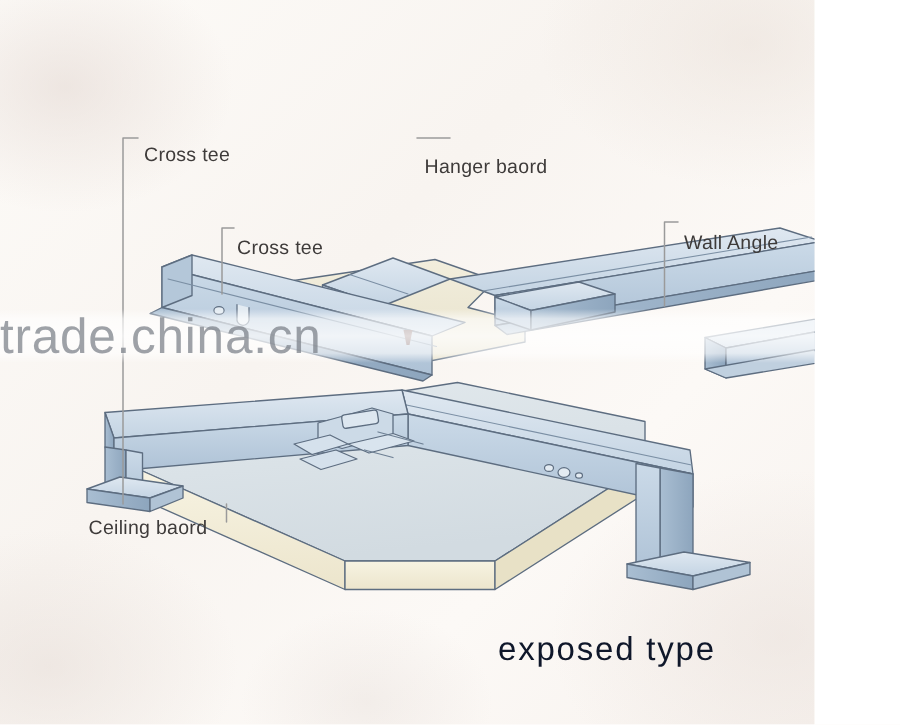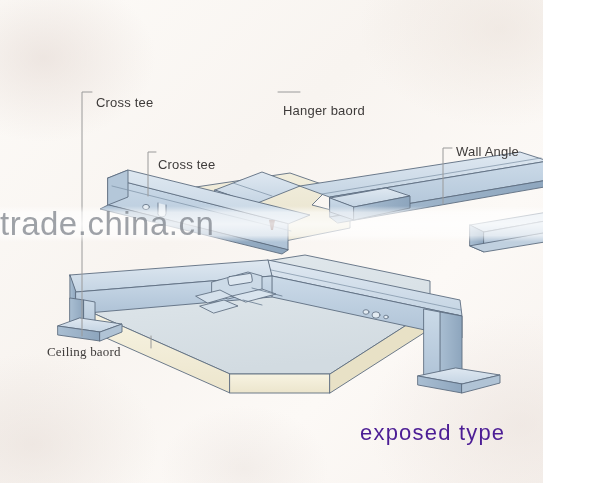--- a/index.html
+++ b/index.html
@@ -41,26 +41,25 @@
     color: #3e3b3a;
     font-size: 13px;
     letter-spacing: 0.2px;
     white-space: nowrap;
     font-family: "Liberation Sans", sans-serif;
   }
   #caption {
     position: absolute;
     left: 332px;
     top: 420px;
-    color: #4c1d95;
+    color: #0f172a;
     font-size: 22px;
     letter-spacing: 1.2px;
     white-space: nowrap;
     font-family: "Liberation Sans", sans-serif;
-    margin-left: 28px;
   }
   
   #watermark-band {
     position: absolute;
     left: 0;
     top: 206px;
     width: 600px;
     height: 36px;
     background: linear-gradient(to bottom,
         rgba(255,255,255,0.0) 0%,
@@ -233,21 +232,21 @@
         <path d="M156,152 L148,152 L148,196"></path>
         <path d="M452,148 L443,148 L443,204"></path>
         <path d="M151,336 L151,348"></path>
       </g>
     </g>
   </svg>
 
   <div class="label" style="left:96px;  top:95px;">Cross  tee</div>
   <div class="label" style="left:283px; top:103px;">Hanger baord</div>
   <div class="label" style="left:158px; top:157px;">Cross tee</div>
-  <div class="label" style="left:456px; top:144px;">Wall Angle</div>
-  <div class="label" style="left:47px;  top:344px;font-family:Liberation Serif, serif;">Ceiling baord</div>
+  <div class="label" style="left:456px; top:154px;">Wall Angle</div>
+  <div class="label" style="left:59px;  top:344px;">Ceiling baord</div>
 
   <div id="caption">exposed  type</div>
 
   <div id="watermark-band"></div>
   <div id="watermark-text">trade.china.cn</div>
 
 </div>
 
 </body></html>

